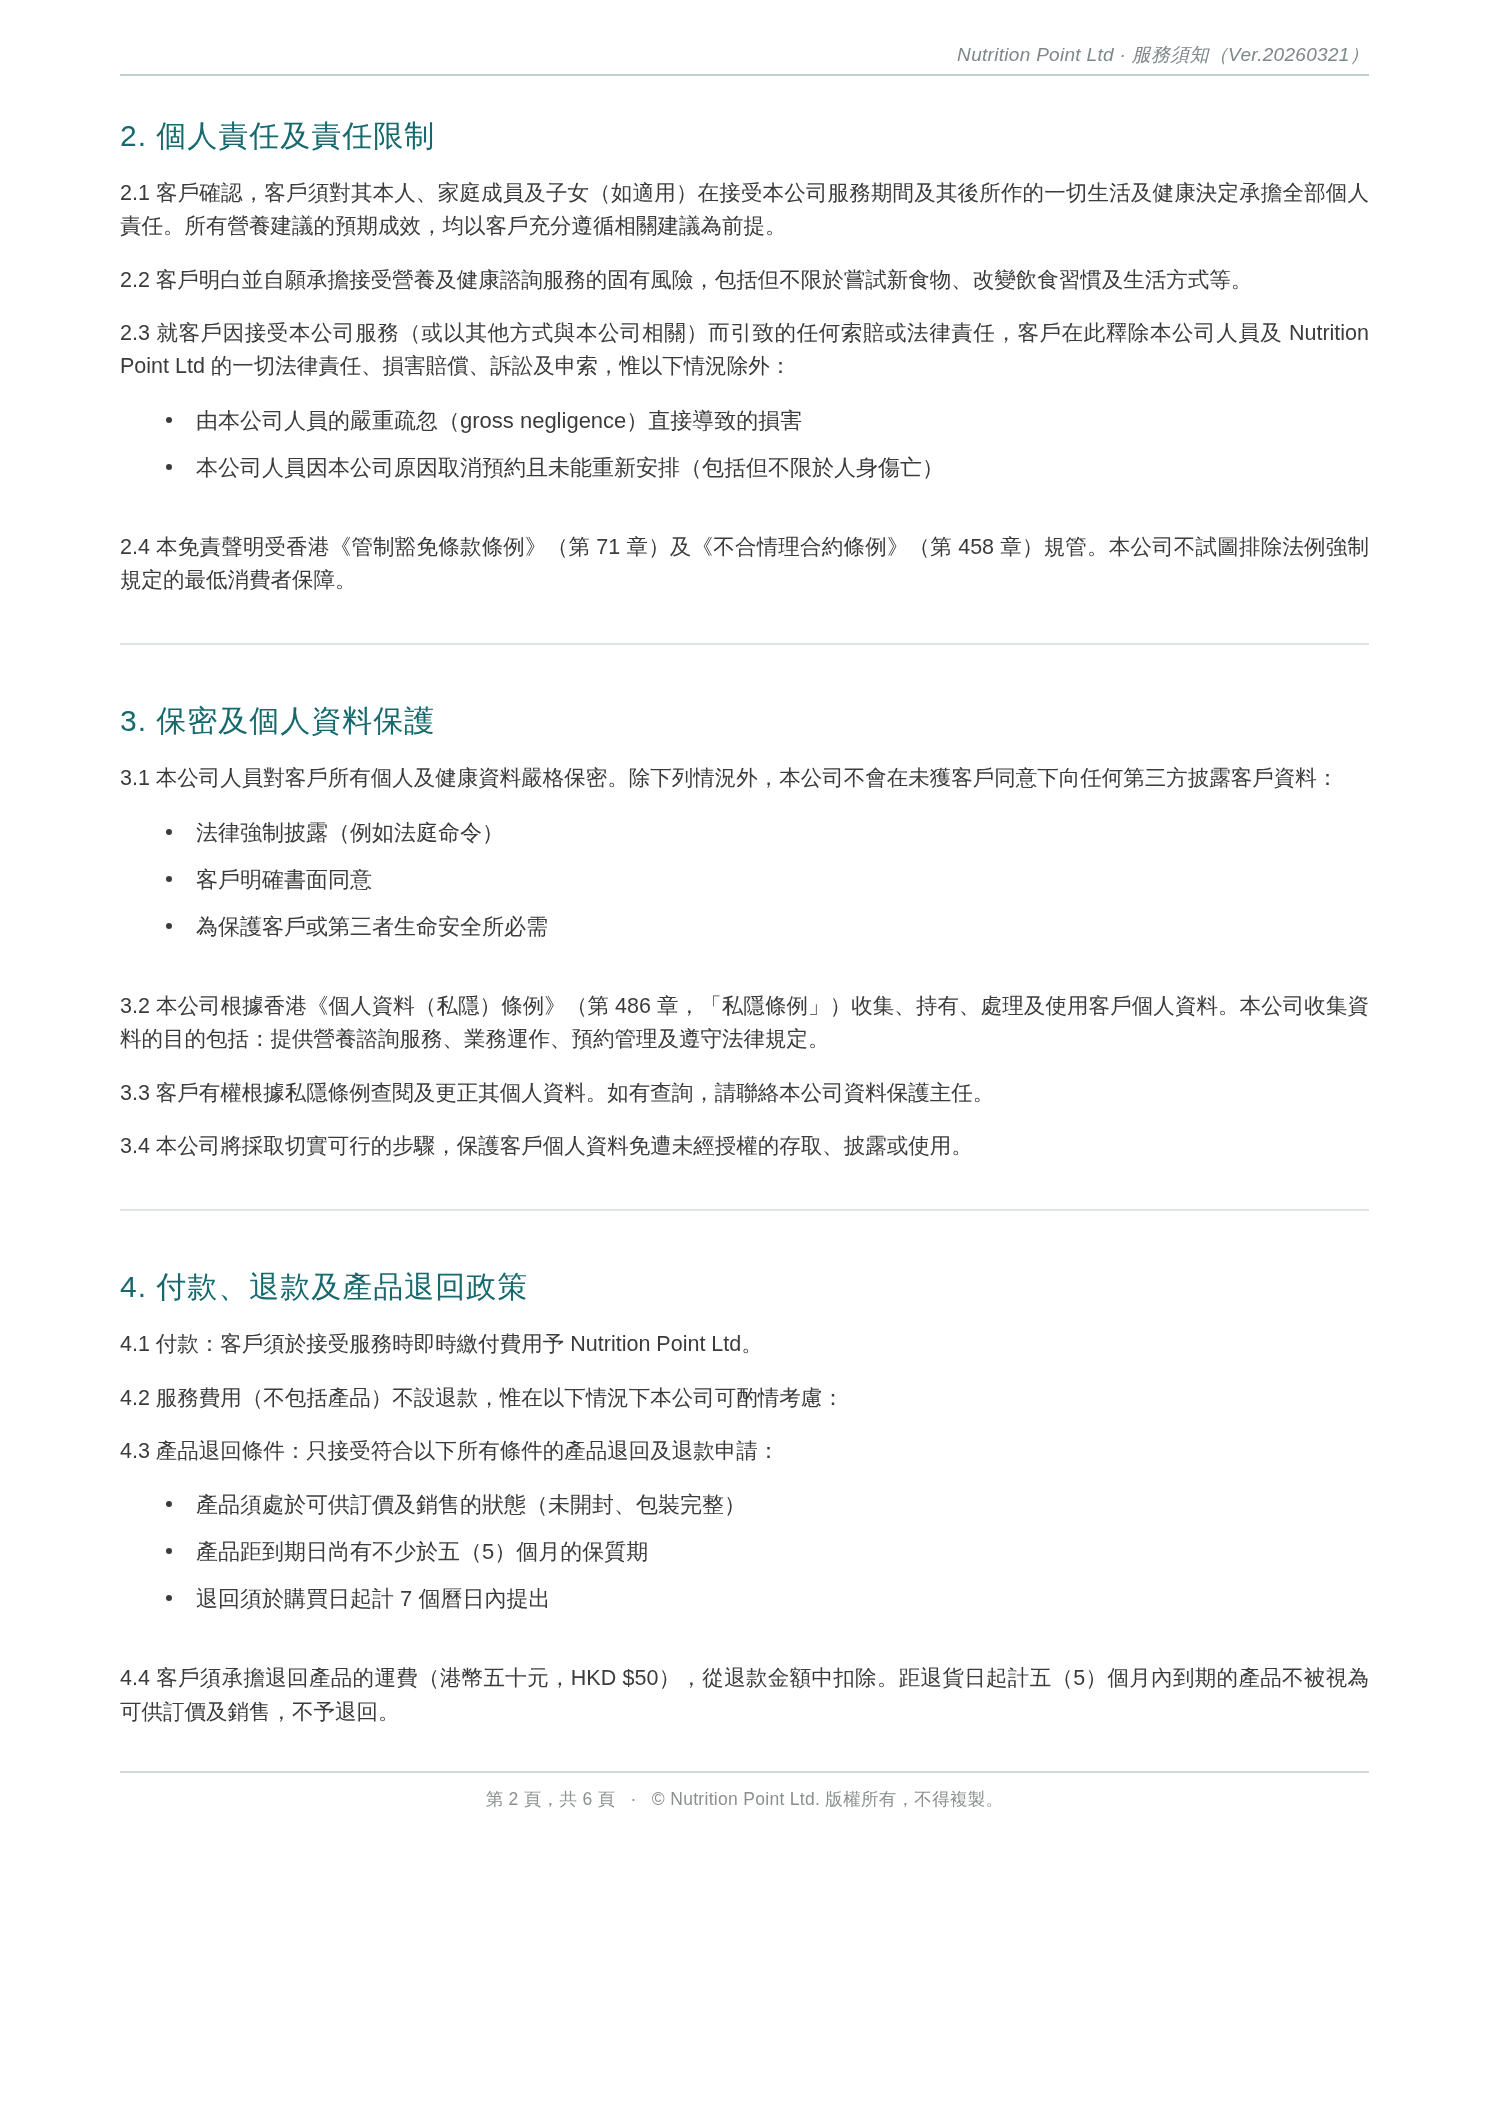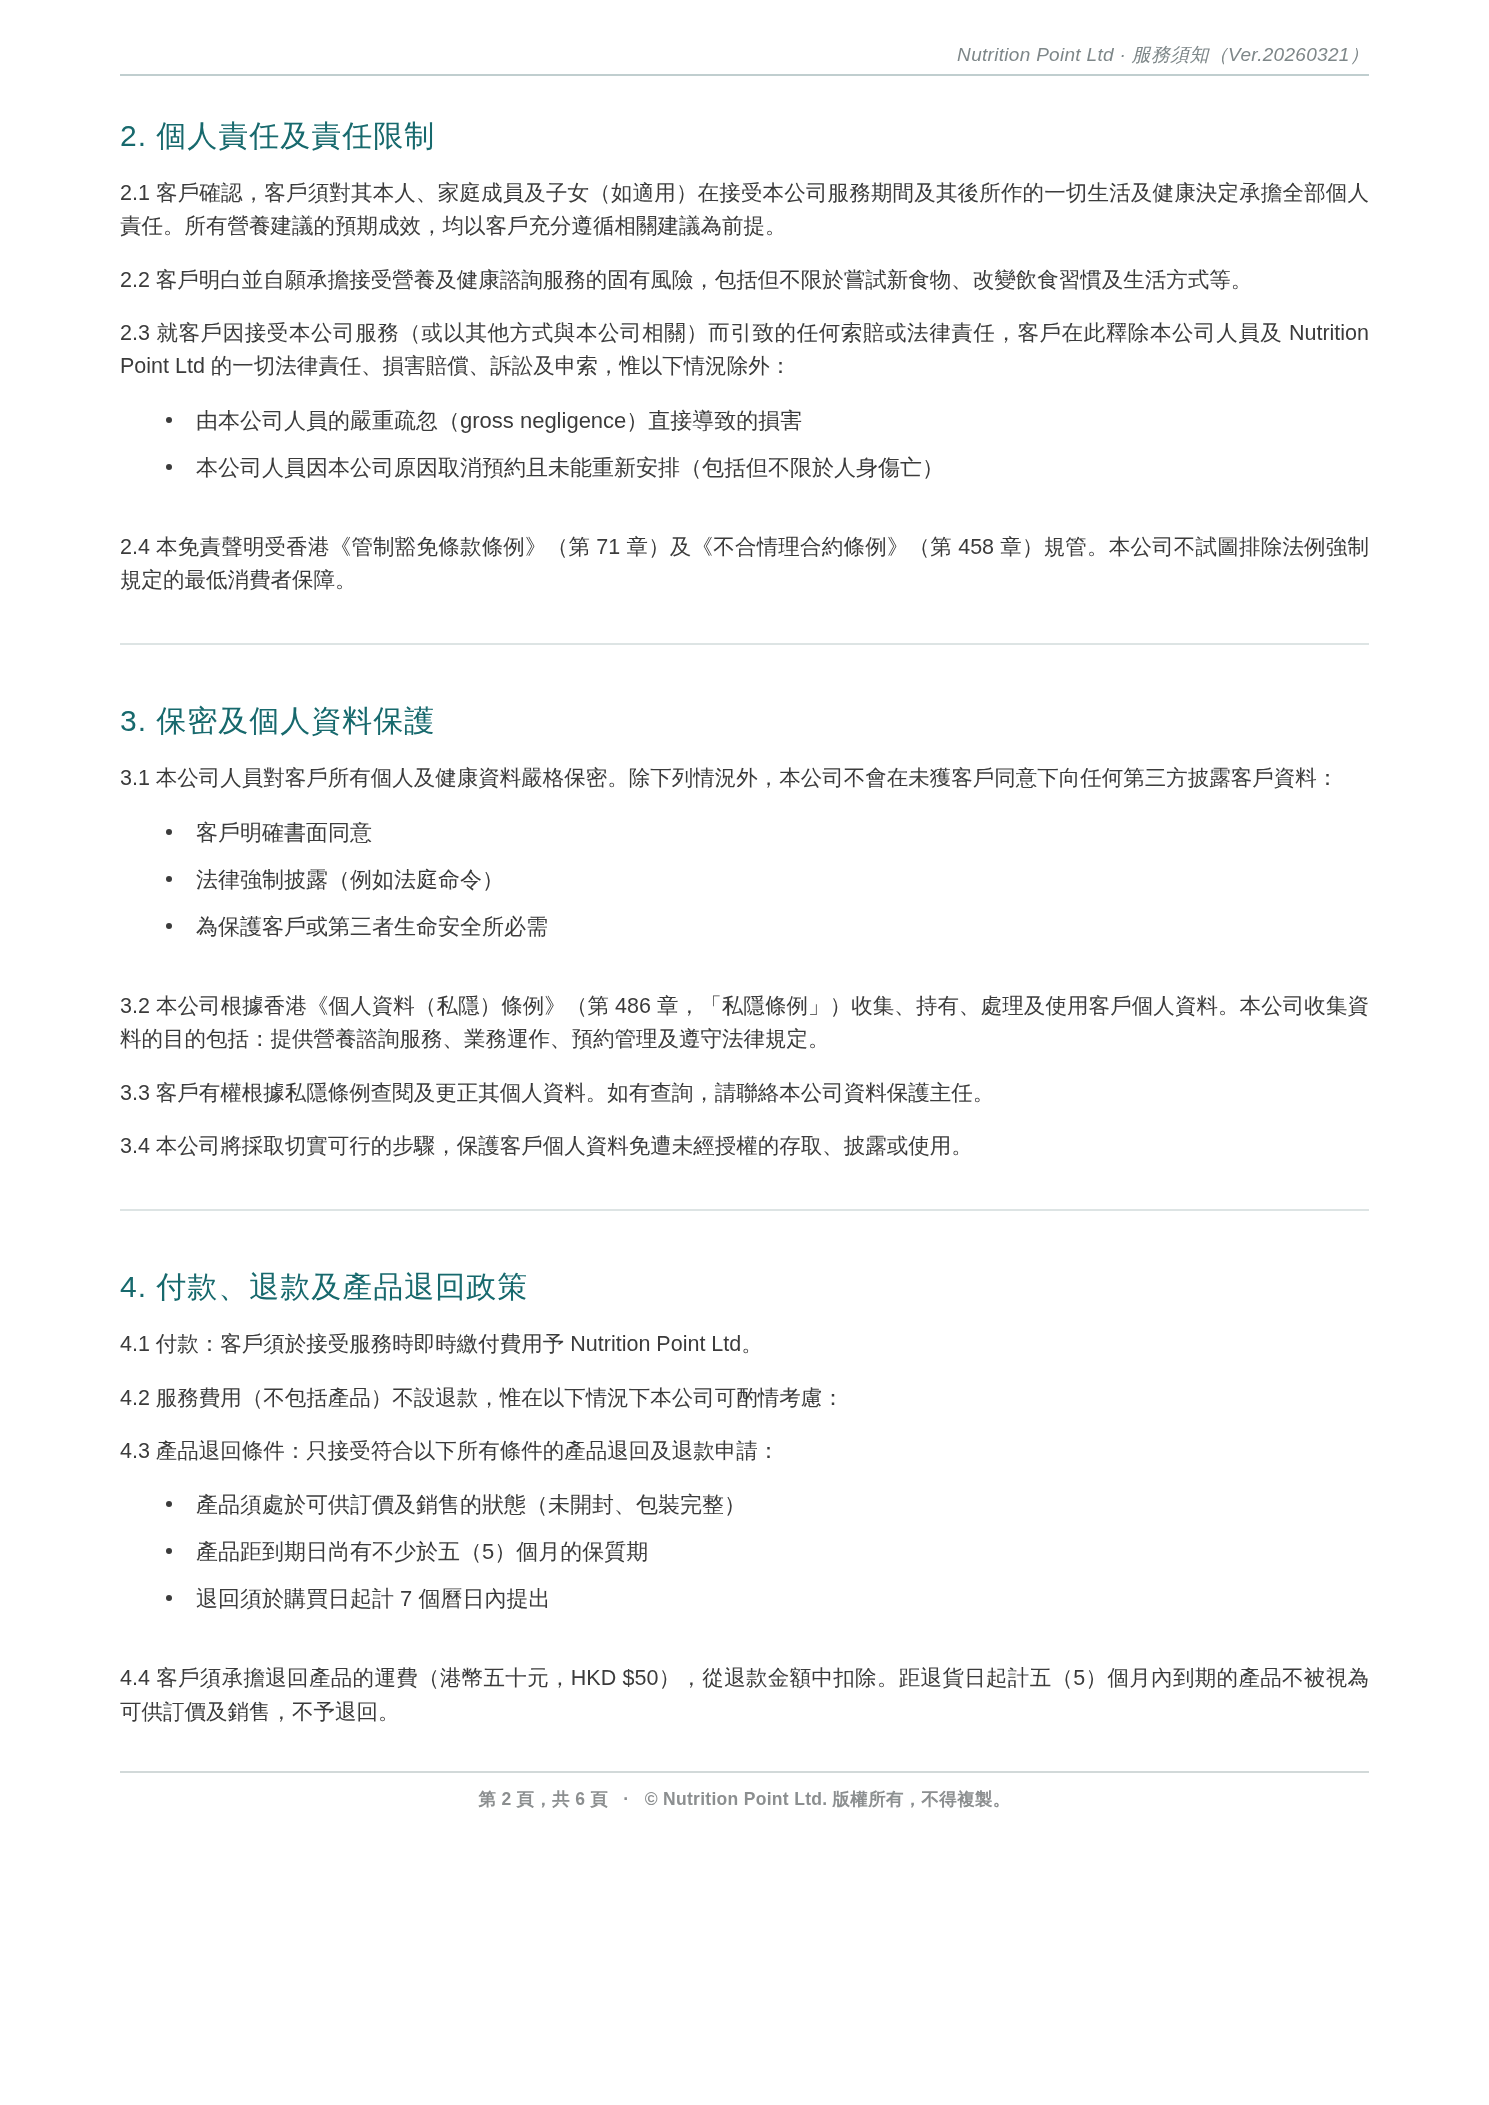--- a/index.html
+++ b/index.html
@@ -57,21 +57,21 @@
   }
   .section-rule { border-top: 2px solid #dde4e4; margin: 46px 0 56px 0; }
 
   .footer-rule { border-top: 2px solid #d2d9d9; margin: 42px 0 14px 0; }
   .doc-footer {
     text-align: center;
     font-size: 17.5px;
     color: #8c8f90;
     letter-spacing: 0.3px;
   }
-  .doc-footer span { margin: 0 5px; font-weight: bold; }
+  .doc-footer span { margin: 0 5px; }
 </style>
 </head>
 <body>
 
 <div class="page">
 
   <header class="doc-header">
     <span class="header-text">Nutrition Point Ltd · 服務須知（Ver.20260321）</span>
   </header>
   <hr class="header-rule">
@@ -87,22 +87,22 @@
     </ul>
     <p class="para">2.4 本免責聲明受香港《管制豁免條款條例》（第 71 章）及《不合情理合約條例》（第 458 章）規管。本公司不試圖排除法例強制規定的最低消費者保障。</p>
   </section>
 
   <hr class="section-rule">
 
   <section>
     <h2 class="sec-title">3. 保密及個人資料保護</h2>
     <p class="para">3.1 本公司人員對客戶所有個人及健康資料嚴格保密。除下列情況外，本公司不會在未獲客戶同意下向任何第三方披露客戶資料：</p>
     <ul class="bullets">
+      <li class="bullet-item"><span class="dot"></span><span>法律強制披露（例如法庭命令）</span></li>
       <li class="bullet-item"><span class="dot"></span><span>客戶明確書面同意</span></li>
-      <li class="bullet-item"><span class="dot"></span><span>法律強制披露（例如法庭命令）</span></li>
       <li class="bullet-item"><span class="dot"></span><span>為保護客戶或第三者生命安全所必需</span></li>
     </ul>
     <p class="para">3.2 本公司根據香港《個人資料（私隱）條例》（第 486 章，「私隱條例」）收集、持有、處理及使用客戶個人資料。本公司收集資料的目的包括：提供營養諮詢服務、業務運作、預約管理及遵守法律規定。</p>
     <p class="para">3.3 客戶有權根據私隱條例查閱及更正其個人資料。如有查詢，請聯絡本公司資料保護主任。</p>
     <p class="para">3.4 本公司將採取切實可行的步驟，保護客戶個人資料免遭未經授權的存取、披露或使用。</p>
   </section>
 
   <hr class="section-rule">
 
   <section>

